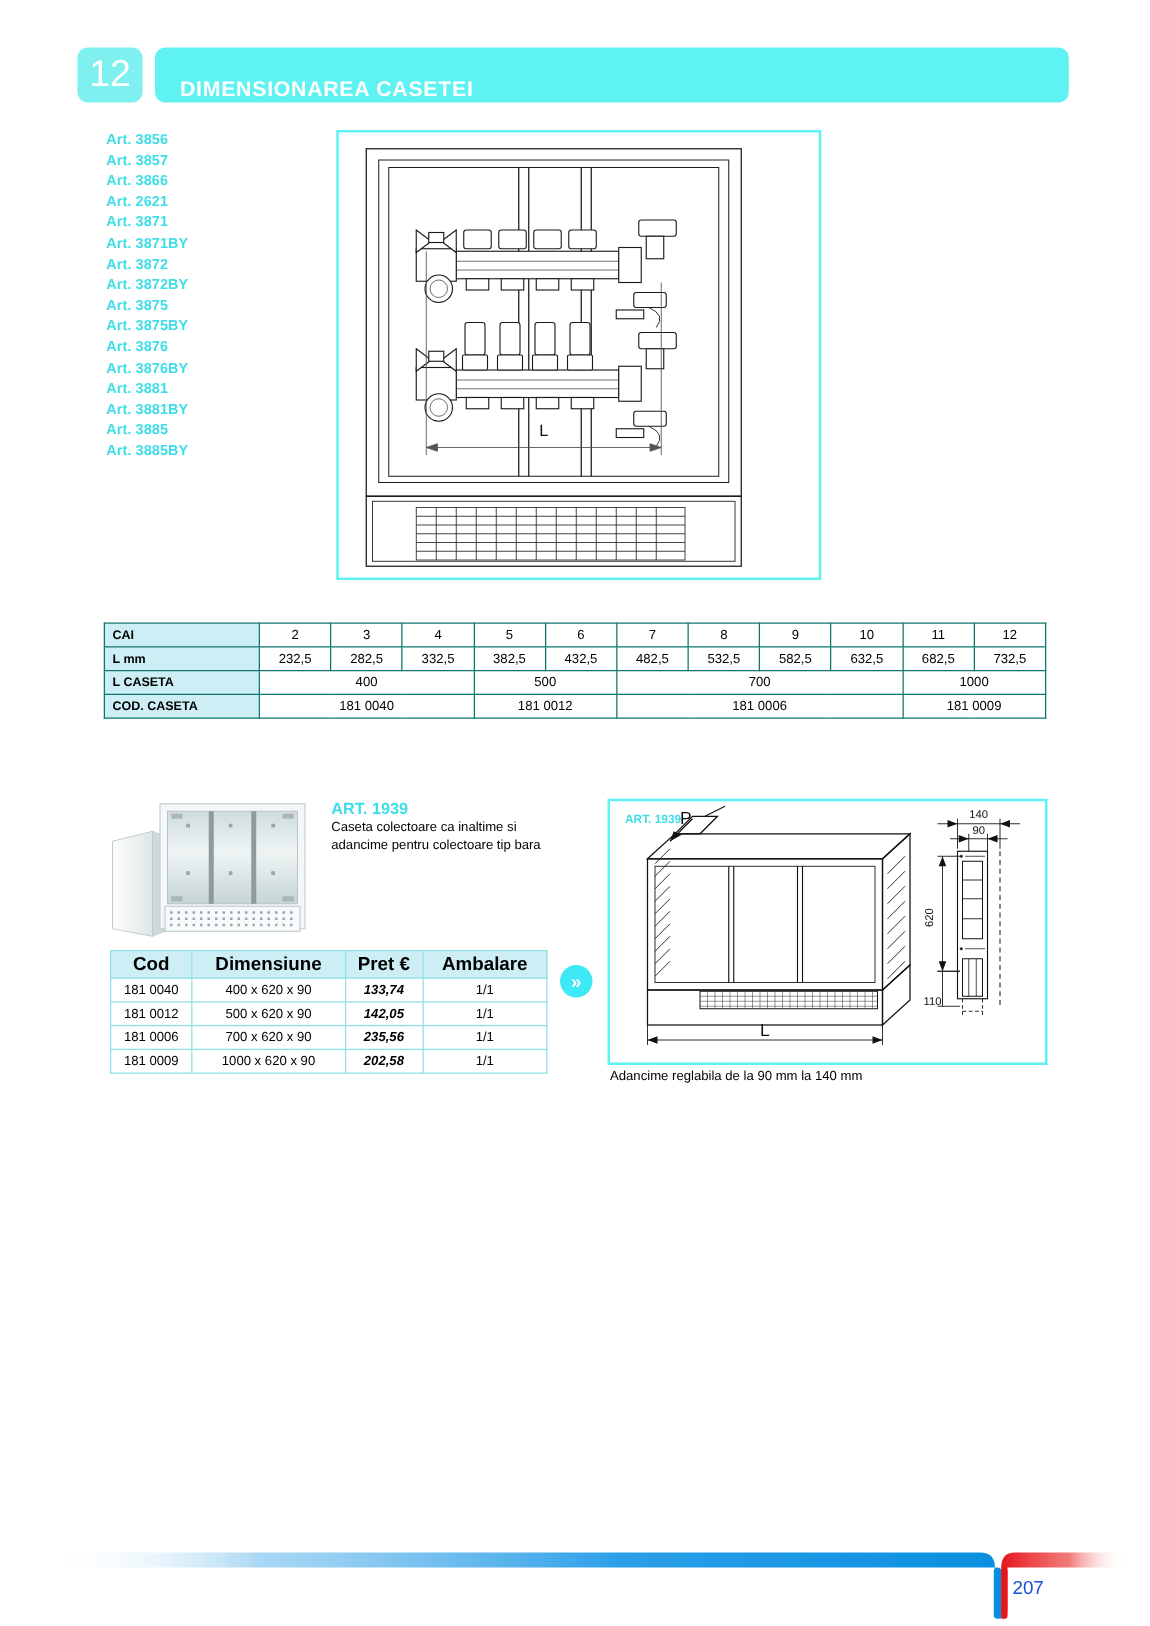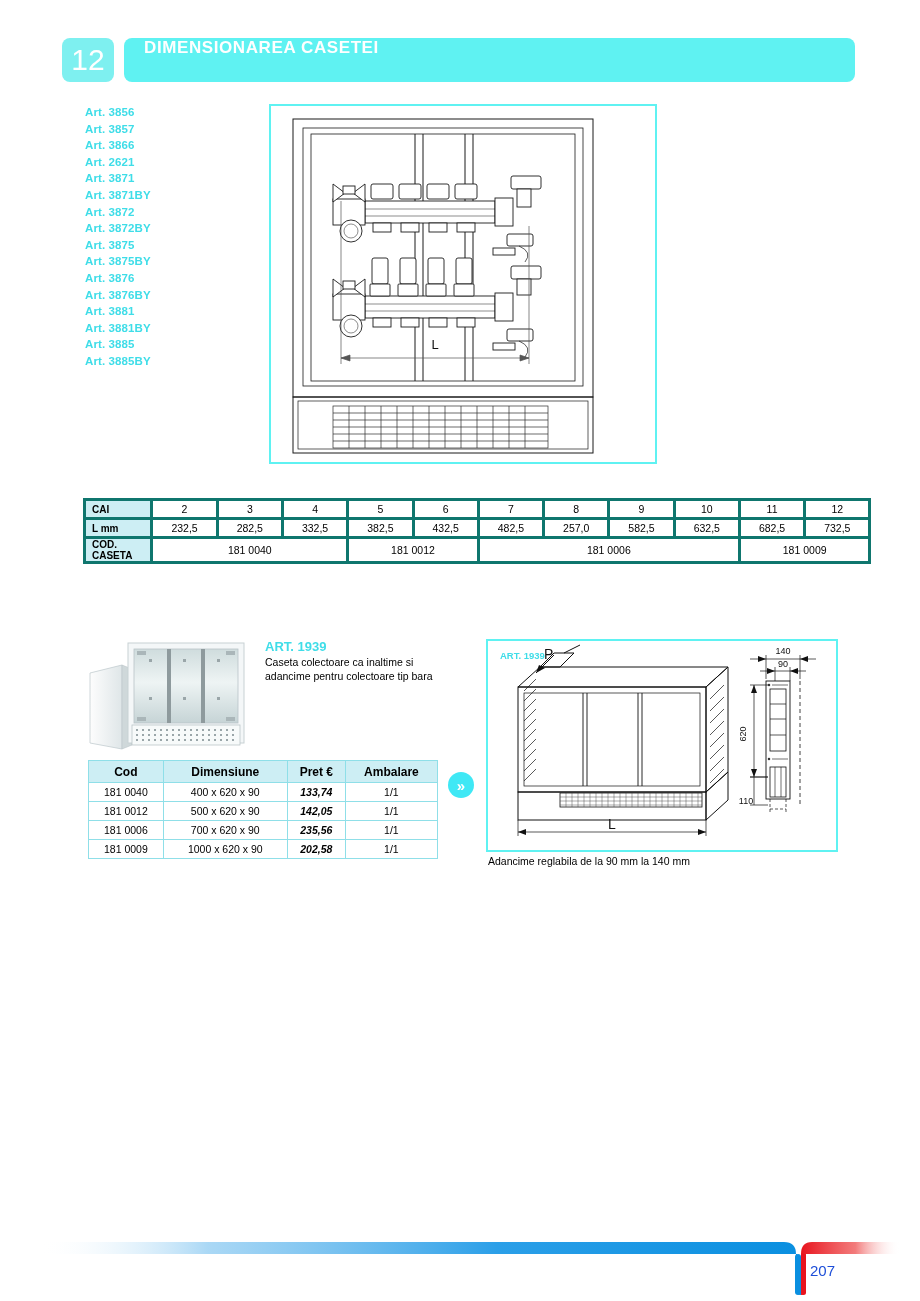--- a/index.html
+++ b/index.html
@@ -18,21 +18,21 @@
   .hdr-badge {
     position:absolute; left:0; top:0; width:52px; height:44px;
     background:#7ef0f0; border-radius:8px;
     color:#ffffff; font-size:30px; font-weight:300;
     display:flex; align-items:center; justify-content:center;
     letter-spacing:0px;
   }
   .hdr-bar {
     position:absolute; left:62px; top:0; width:731px; height:44px;
     background:#5ff2f2; border-radius:8px 8px 8px 8px;
-    display:flex; align-items:flex-start;
+    display:flex; align-items:flex-end;
   }
   .hdr-title {
     color:#ffffff; font-size:17px; font-weight:bold;
     letter-spacing:0.6px; padding-left:20px;
   }
 
   
   .artlist { position:absolute; left:85px; top:104px; width:160px; }
   .artlist .art {
     color:#3fdde8; font-size:11.5px; font-weight:bold;
@@ -45,23 +45,23 @@
     border:2px solid #5ff2f2; background:#ffffff;
   }
   .panel-main svg { display:block; }
 
   
   .tbl-main {
     position:absolute; left:83px; top:498px; width:754px;
     border-collapse:collapse;
   }
   .tbl-main td {
-    border:3px solid #0f766e;
+    border:1px solid #0f766e;
     font-size:10.5px; text-align:center; height:19px;
-    padding:0 18px; color:#000;
+    padding:0 2px; color:#000;
   }
   .tbl-main td.rowhead {
     background:#cdeef4; font-weight:bold; text-align:left;
     padding-left:6px; width:124px; font-size:10px;
   }
 
   
   .photo {
     position:absolute; left:88px; top:637px; width:160px; height:118px;
   }
@@ -71,21 +71,21 @@
   }
   .prod-desc { font-size:10.5px; line-height:13.5px; color:#000; }
 
   
   .tbl-price {
     position:absolute; left:88px; top:760px; width:350px;
     border-collapse:collapse;
   }
   .tbl-price th {
     background:#cdeef4; border:1px solid #8fdfe8;
-    font-size:12px; font-weight:bold; height:22px; color:#000;
+    font-size:15px; font-weight:bold; height:22px; color:#000;
   }
   .tbl-price td {
     border:1px solid #8fdfe8; font-size:10.5px;
     text-align:center; height:19px; color:#000;
   }
   .tbl-price td.price { font-style:italic;font-weight:bold; }
 
   
   .chev {
     position:absolute; left:448px; top:772px; width:26px; height:26px;
@@ -275,25 +275,32 @@
         <td>12</td>
       </tr>
       <tr>
         <td class="rowhead">L mm</td>
         <td>232,5</td>
         <td>282,5</td>
         <td>332,5</td>
         <td>382,5</td>
         <td>432,5</td>
         <td>482,5</td>
-        <td>257,0</td>
+        <td>532,5</td>
         <td>582,5</td>
         <td>632,5</td>
         <td>682,5</td>
         <td>732,5</td>
+      </tr>
+      <tr>
+        <td class="rowhead">L CASETA</td>
+        <td colspan="3">400</td>
+        <td colspan="2">500</td>
+        <td colspan="4">700</td>
+        <td colspan="2">1000</td>
       </tr>
       <tr>
         <td class="rowhead">COD. CASETA</td>
         <td colspan="3">181 0040</td>
         <td colspan="2">181 0012</td>
         <td colspan="4">181 0006</td>
         <td colspan="2">181 0009</td>
       </tr>
     </tbody>
 </table>

